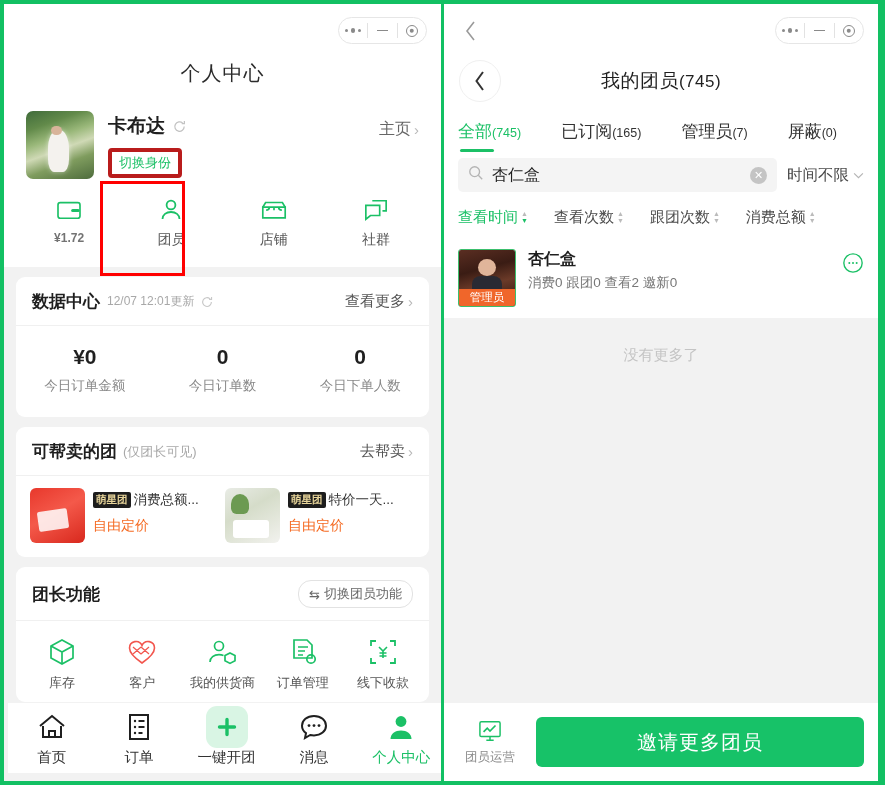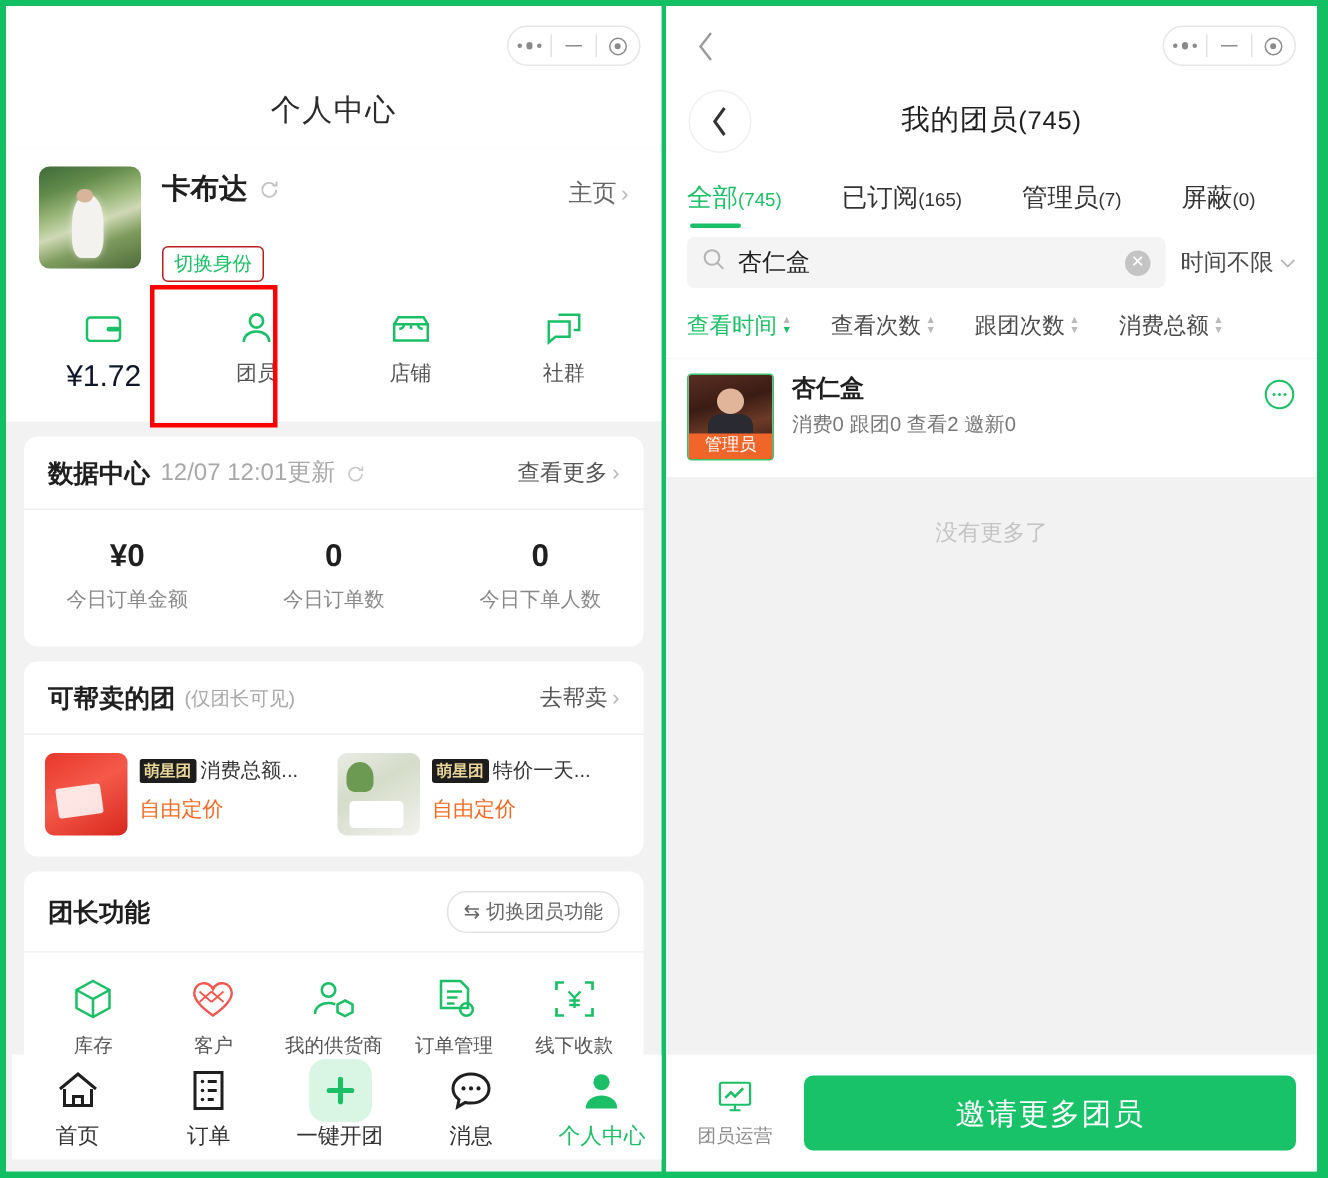--- a/index.html
+++ b/index.html
@@ -60,47 +60,47 @@
   .avatar::after{
     content:""; position:absolute; left:37%; top:22%;
     width:16%;height:14%;border-radius:50%;background:#d8b49a;
   }
   .pinfo { margin-left:14px; flex:1; padding-top:2px; }
   .pname-row { display:flex; align-items:center; gap:7px; }
   .pname { font-size:19px; color:#1f1f1f; font-weight:bold; }
   .refresh-ic { width:15px;height:15px; display:inline-block; position:relative; }
   .refresh-ic svg{display:block;}
   .switch-id {
-    display:inline-block; margin-top:25px;
-    border:1px solid #b91c1c; color:#1bc066; background:#fff;
+    display:inline-block; margin-top:9px;
+    border:4px solid #b91c1c; color:#1bc066; background:#fff;
     font-size:13px; padding:2px 7px; border-radius:4px;
   }
   .home-link {
     position:absolute; right:22px; top:20px;
     font-size:16px; color:#666; display:flex; align-items:center; gap:3px;
   }
   .chev { color:#b9b9b9; font-size:15px; }
 
   .quick-row { display:flex; padding:10px 14px 0 14px; position:relative; }
   .q-item { flex:1; text-align:center; padding:6px 0 8px 0; }
   .q-ic { height:30px; display:flex; align-items:center; justify-content:center; }
   .q-lb { font-size:14px; color:#555; margin-top:6px; }
-  .q-lb.money { color:#0f172a; font-weight:normal; font-size:20px; }
+  .q-lb.money { color:#737373; font-weight:bold; font-size:12px; }
   .redbox {
     position:absolute; left:96px; top:2px; width:85px; height:95px;
     border:3px solid #ff0000; pointer-events:none;
   }
 
   .card { background:#fff; border-radius:9px; margin:10px 12px 0 12px; }
   .card-hd {
     display:flex; align-items:center; padding:13px 16px 12px 16px;
     border-bottom:1px solid #f0f0f0;
   }
   .card-hd h3 { font-size:17px; color:#1f1f1f; font-weight:bold; }
-  .card-sub { font-size:16px; color:#a8a8a8; margin-left:7px; }
+  .card-sub { font-size:12px; color:#a8a8a8; margin-left:7px; }
   .card-sub2 { font-size:13px; color:#a8a8a8; margin-left:6px; }
   .card-more { margin-left:auto; font-size:15px; color:#555; display:flex;align-items:center;gap:3px;}
   .stats { display:flex; padding:19px 0 22px 0; }
   .stat { flex:1; text-align:center; }
   .stat .v { font-size:21px; color:#1f1f1f; font-weight:bold; }
   .stat .k { font-size:13.5px; color:#888; margin-top:8px; }
 
   .prod-row { display:flex; padding:12px 14px 14px 14px; gap:10px; overflow:hidden; }
   .prod { display:flex; gap:8px; flex:0 0 auto; width:185px;}
   .prod-img { width:55px;height:55px;border-radius:6px;flex:0 0 auto;overflow:hidden;position:relative;}

